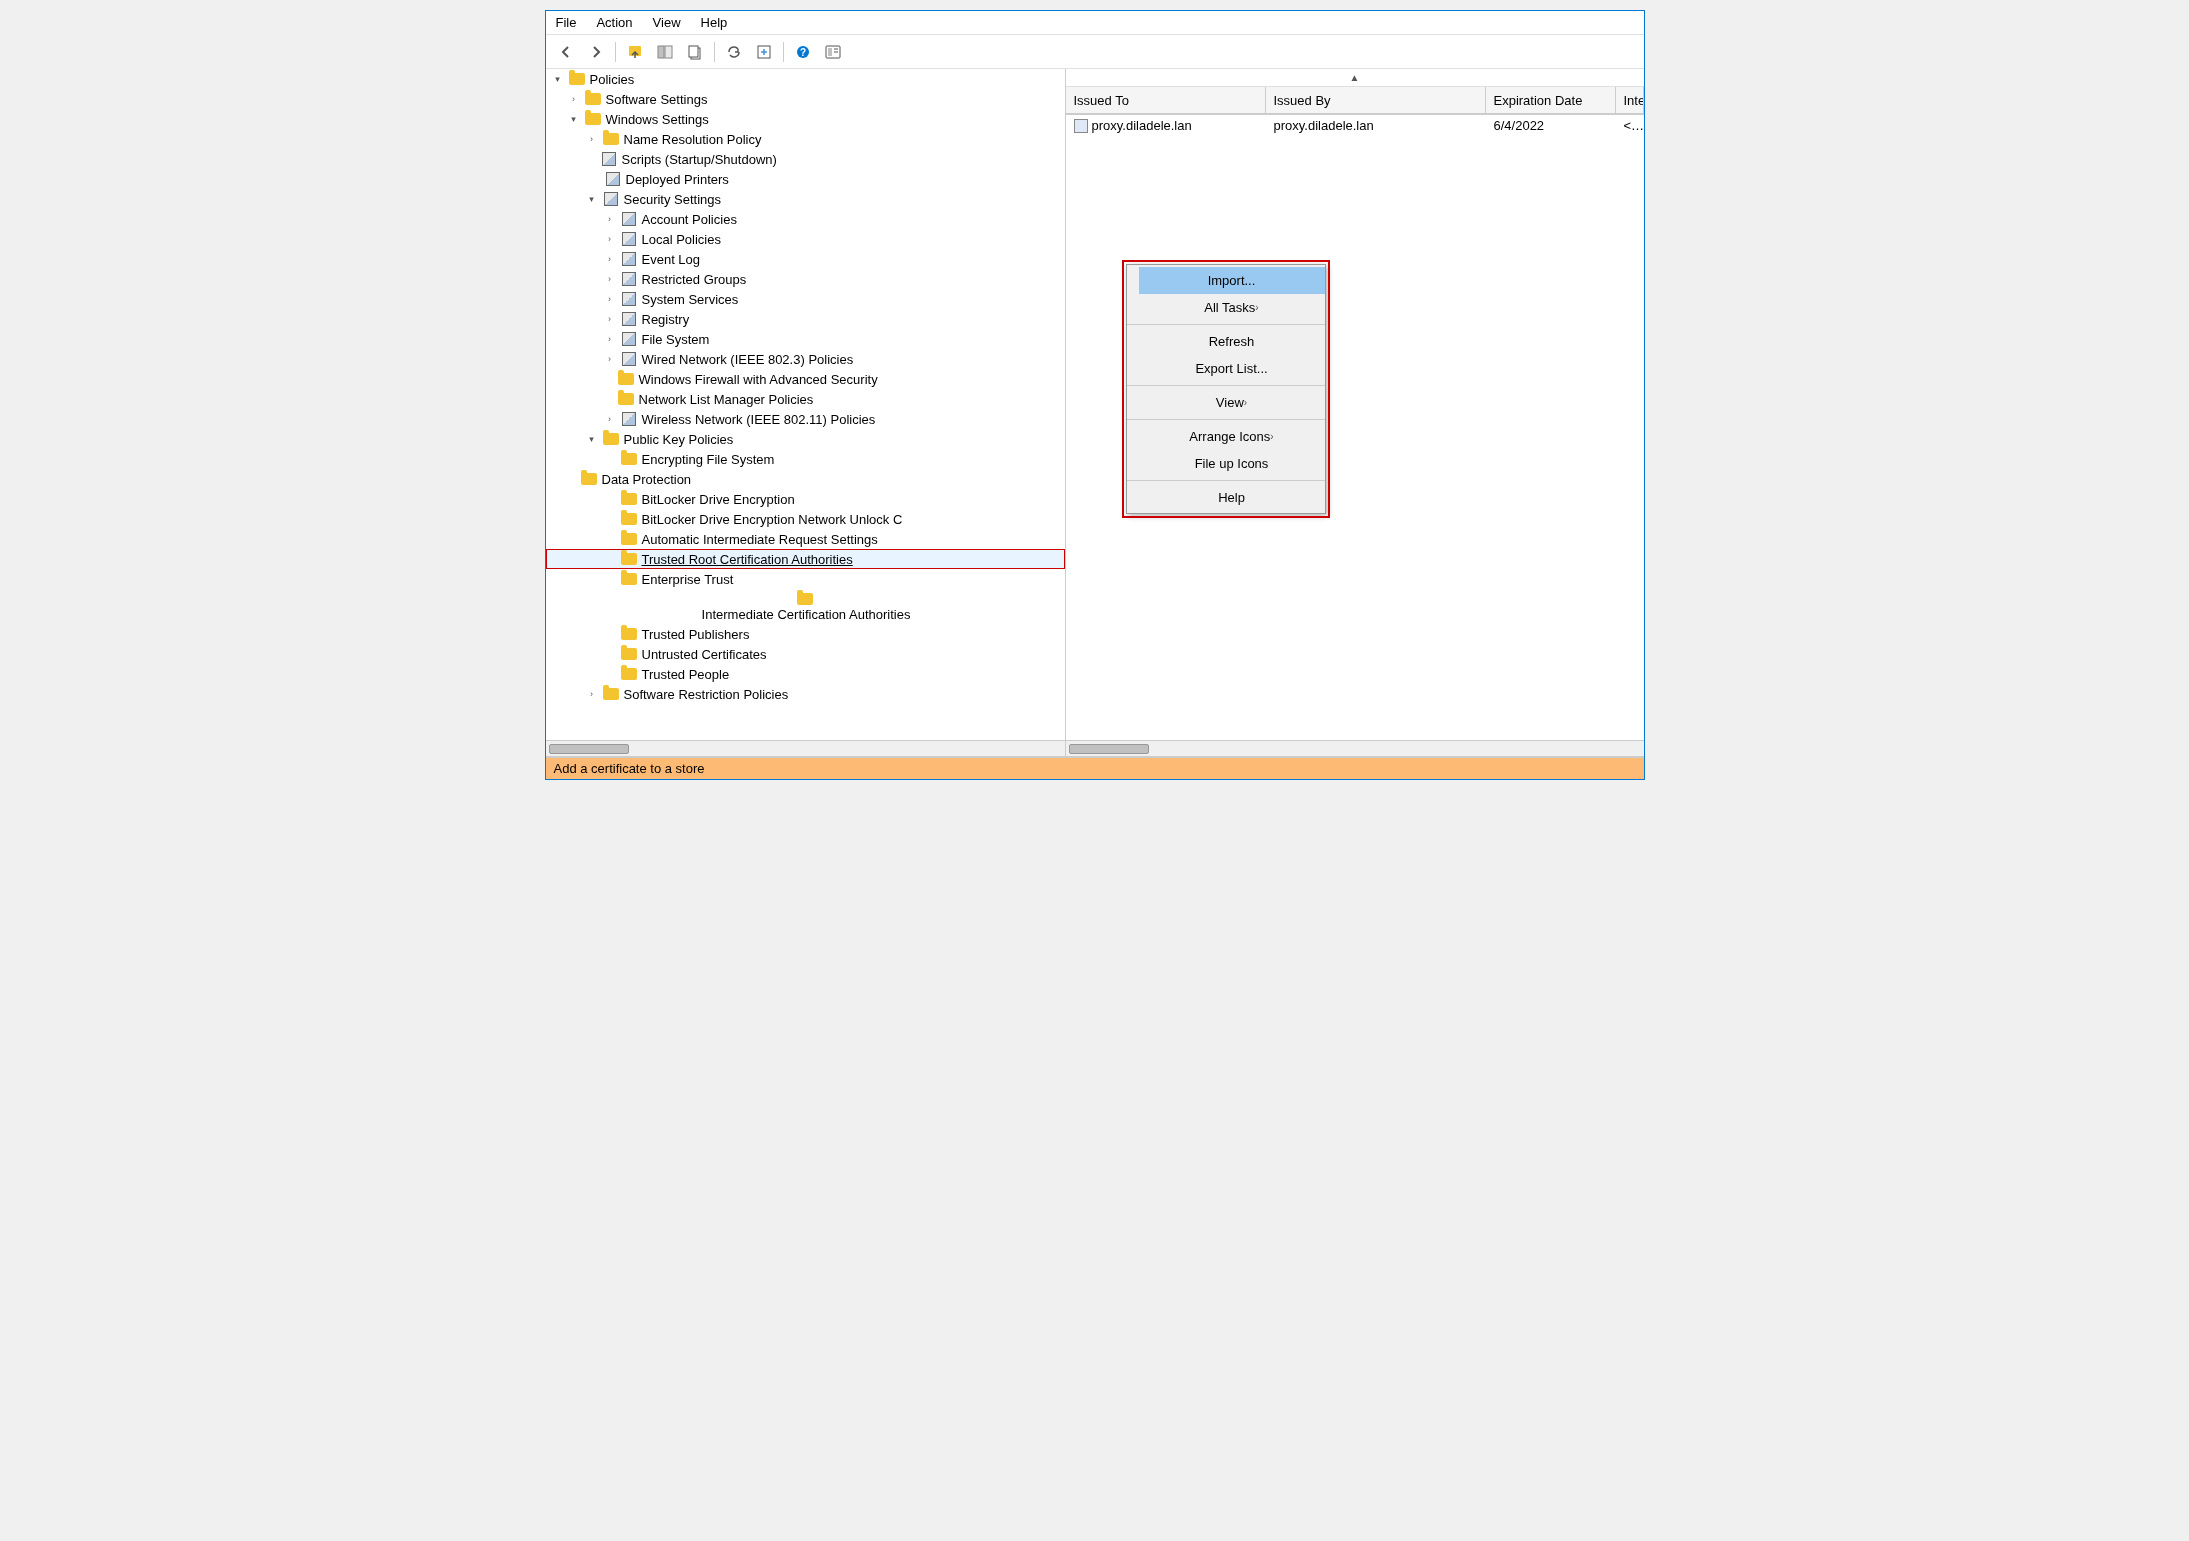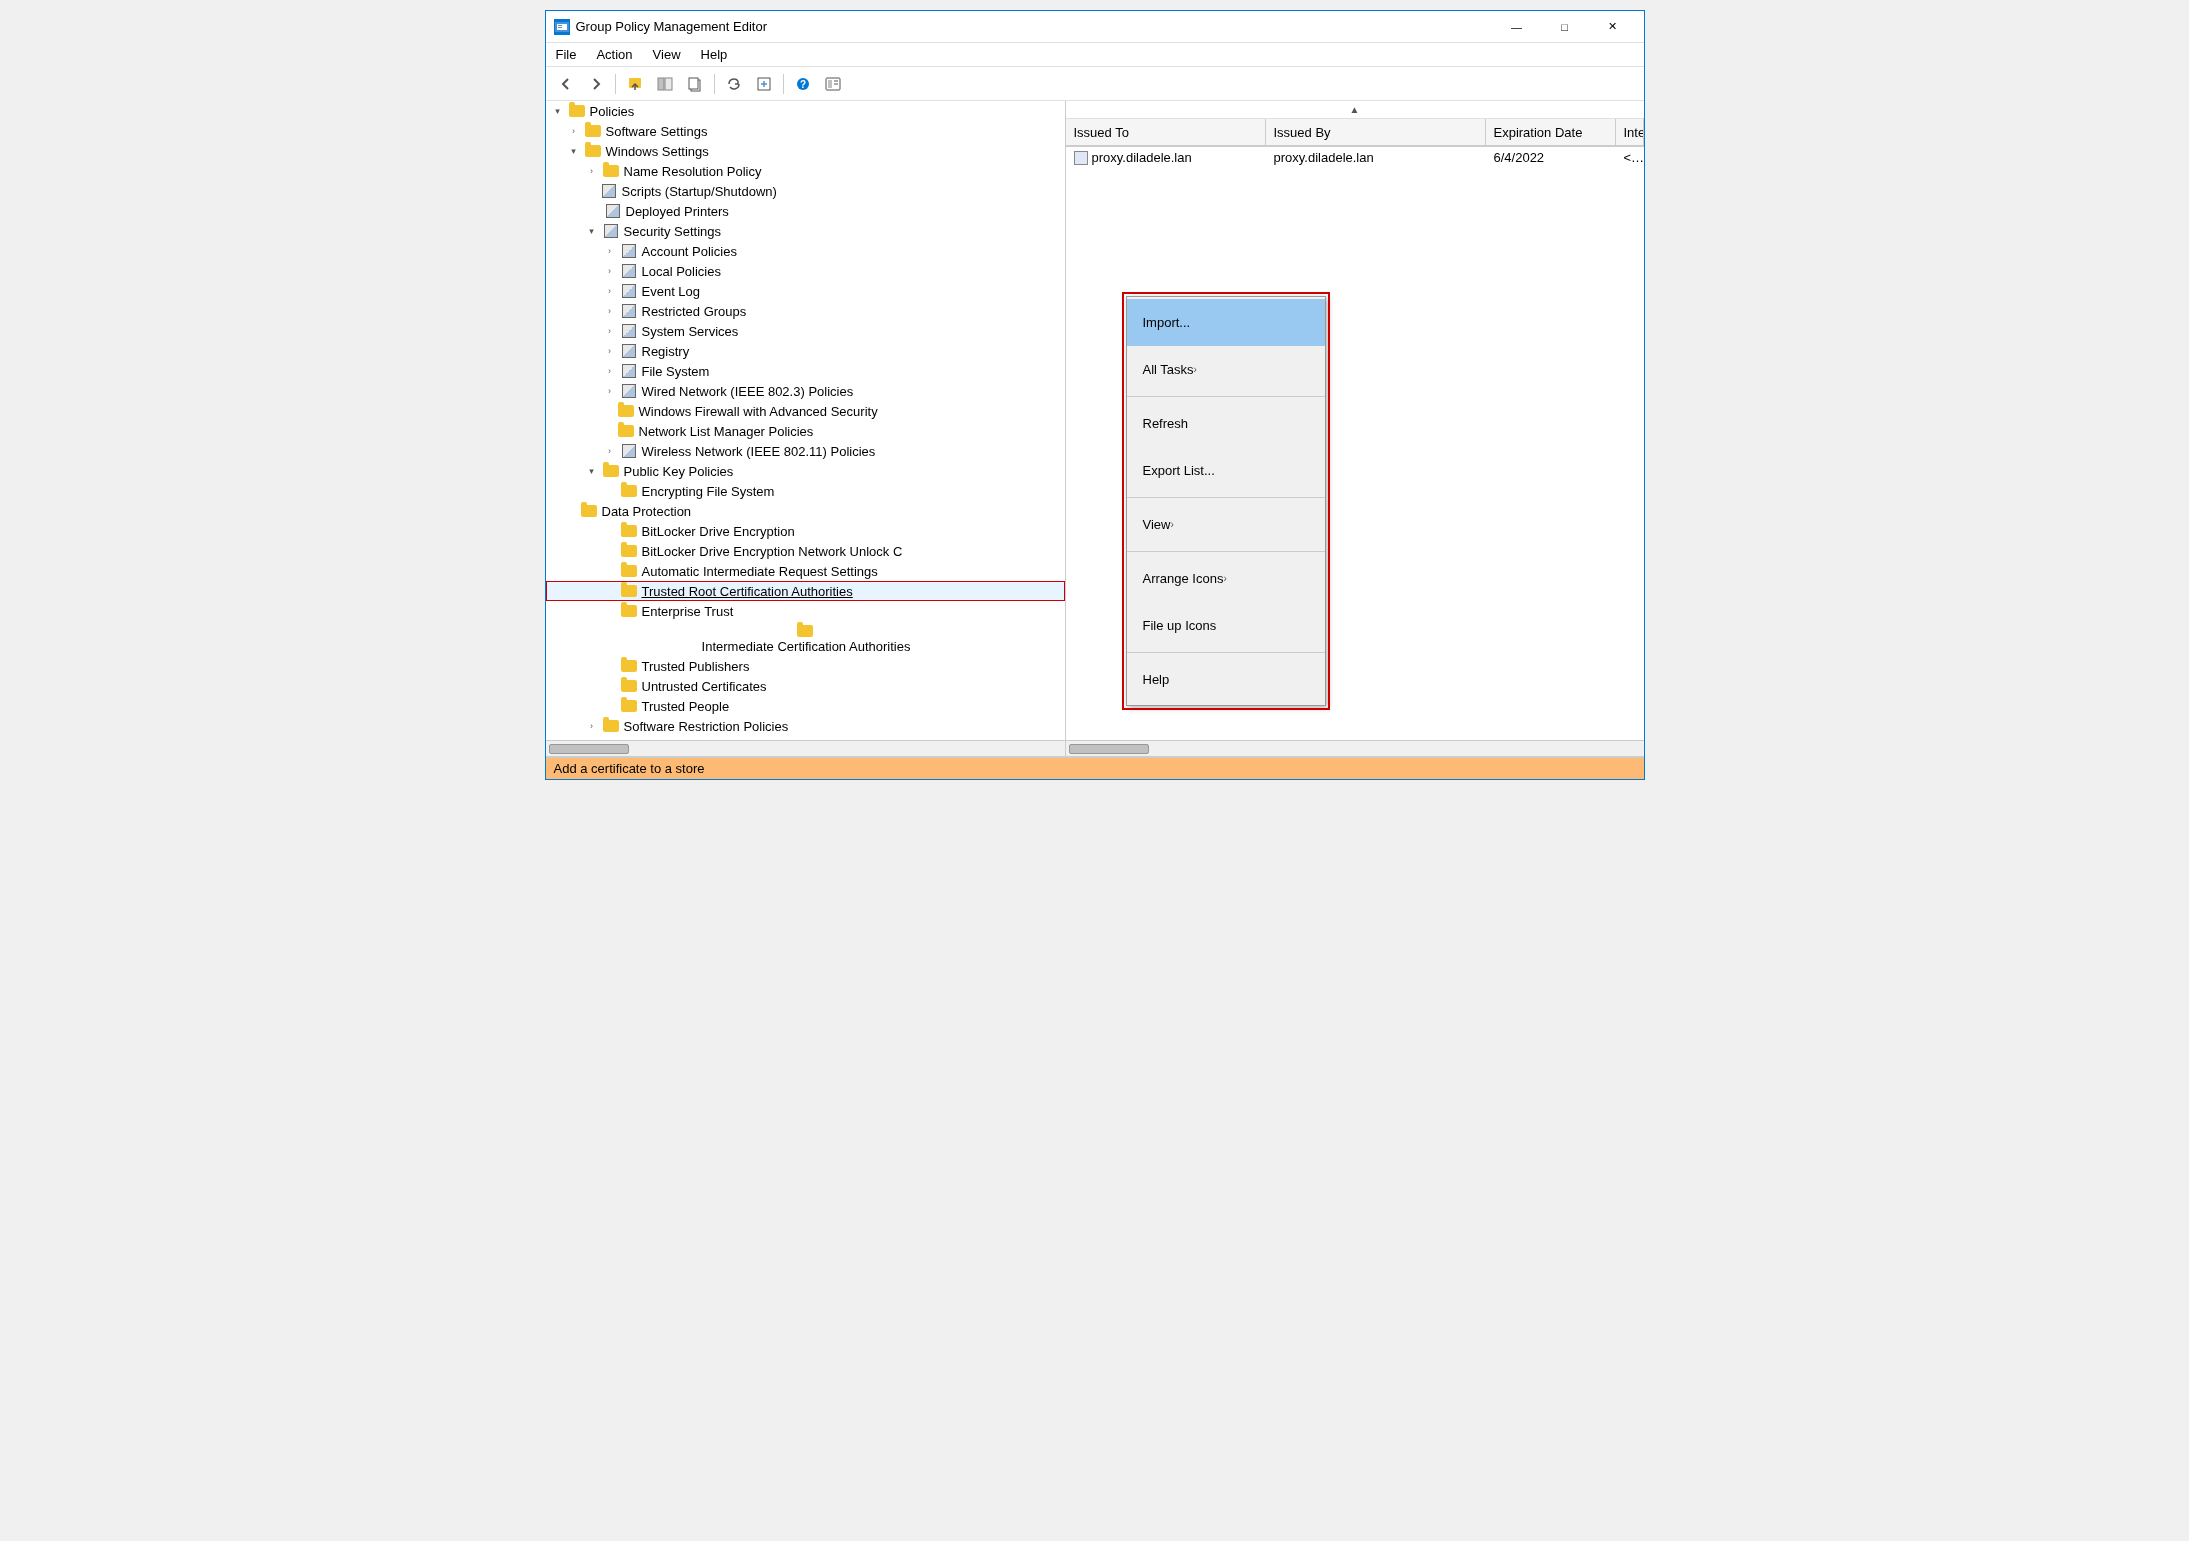--- a/index.html
+++ b/index.html
@@ -236,26 +236,27 @@
       background: #f0f0f0;
       border: 1px solid #999;
       box-shadow: 2px 2px 6px rgba(0,0,0,0.3);
       width: 200px;
       padding: 2px 0;
       outline: 2px solid #cc0000;
       outline-offset: 2px;
     }
 
     .context-menu-item {
-      padding: 16px 16px;
+      padding: 6px 16px;
       cursor: pointer;
       font-size: 13px;
       display: flex;
       align-items: center;
-      justify-content: flex-start;
+      justify-content: center;
+      margin-left: 12px;
     }
     .context-menu-item.highlighted {
       background: #99c9f0;
     }
 
     .context-menu-separator {
       height: 1px;
       background: #ccc;
       margin: 3px 0;
     }
@@ -331,36 +332,20 @@
       background: #e0e8f8;
       vertical-align: middle;
       position: relative;
     }
   </style>
 </head>
 <body>
 
 <div class="window">
 
-  <div class="title-bar">
-    <span class="title-bar-icon">
-      <svg width="16" height="16" viewBox="0 0 16 16">
-        <rect width="14" height="10" x="1" y="3" fill="#4a90d9" rx="1"></rect>
-        <rect width="10" height="6" x="3" y="5" fill="white" rx="0.5"></rect>
-        <rect width="4" height="1" x="4" y="6" fill="#4a90d9"></rect>
-        <rect width="4" height="1" x="4" y="8" fill="#4a90d9"></rect>
-      </svg>
-    </span>
-    <span class="title-bar-text">Group Policy Management Editor</span>
-    <div class="window-controls">
-      <button class="window-btn">—</button>
-      <button class="window-btn">□</button>
-      <button class="window-btn close">✕</button>
-    </div>
-  </div>
 
   <div class="menu-bar">
     <div class="menu-item">File</div>
     <div class="menu-item">Action</div>
     <div class="menu-item">View</div>
     <div class="menu-item">Help</div>
   </div>
 
   <div class="toolbar">
     <button class="toolbar-btn">

